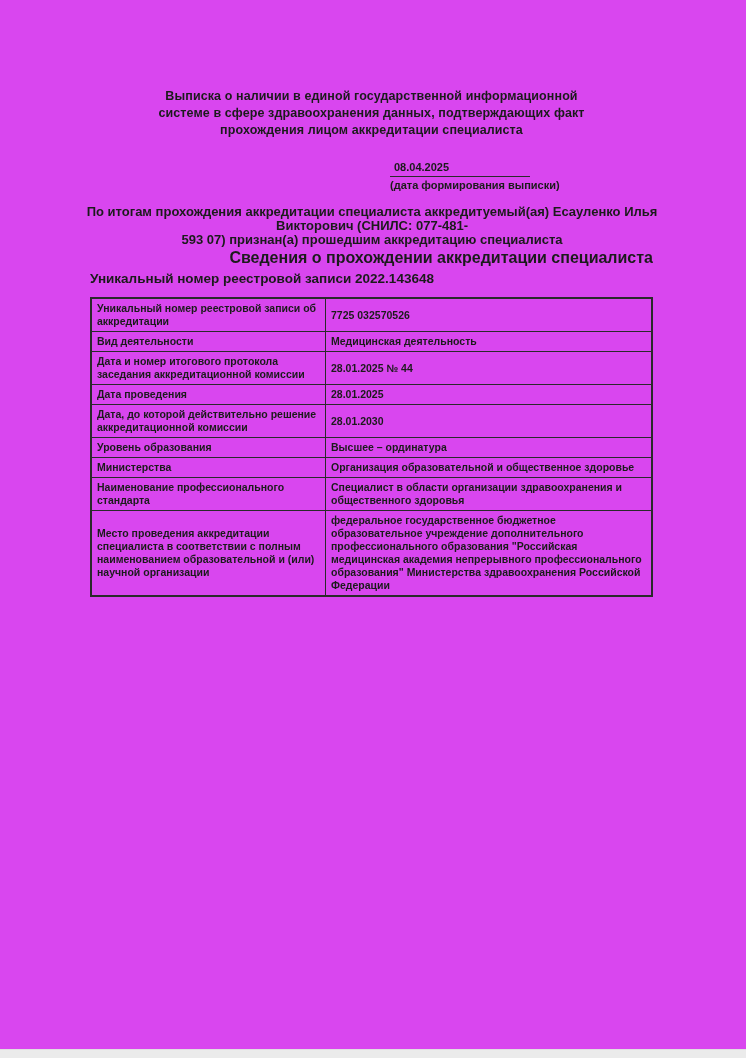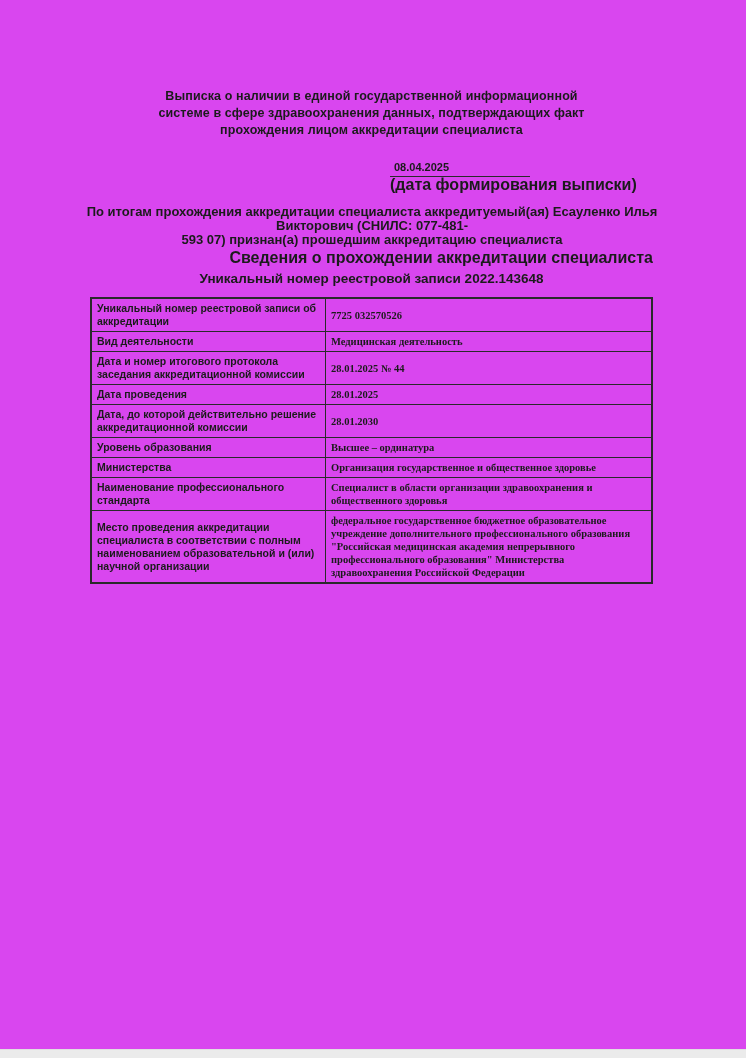--- a/index.html
+++ b/index.html
@@ -35,21 +35,21 @@
     top: 161px;
     width: 140px;
   }
   .date-value {
     font-size: 11px;
     line-height: 13px;
     padding: 0 4px 2px 4px;
     border-bottom: 1.5px solid #2a2a2a;
   }
   .date-caption {
-    font-size: 16px;
+    font-size: 11px;
     line-height: 12px;
     padding-top: 2px;
     white-space: nowrap;
   }
   .result-paragraph {
     position: absolute;
     left: -8px;
     top: 205px;
     width: 580px;
     text-align: center;
@@ -63,21 +63,20 @@
     width: 563px;
     text-align: right;
     font-size: 16px;
     line-height: 13px;
   }
   .record-heading {
     position: absolute;
     left: 0;
     top: 270px;
     width: 563px;
-    text-align: center;
     font-size: 13.5px;
     line-height: 17px;
   }
   table.acc-table {
     position: absolute;
     left: 0;
     top: 297px;
     width: 563px;
     border-collapse: collapse;
     table-layout: fixed;
@@ -86,21 +85,21 @@
     border: 1px solid #2a2a2a;
     font-size: 10.5px;
     line-height: 13px;
     font-weight: bold;
     vertical-align: middle;
     padding: 3px 6px 3px 5px;
     word-wrap: break-word;
   }
   table.acc-table { border: 2px solid #2a2a2a; }
   td.cell-label { width: 222px; border-radius: 11px; }
-  td.cell-value { padding-left: 8px; font-family: Liberation Serif, serif; }
+  td.cell-value { padding-left: 8px; }
   .bottom-strip {
     position: absolute;
     left: 0;
     bottom: 0;
     width: 746px;
     height: 8px;
     background: #ebebeb;
     border-top: 1px solid #e0e0e0;
   }
 </style>
@@ -151,21 +150,21 @@
         <tr>
           <td class="cell-label">Дата, до которой действительно решение аккредитационной комиссии</td>
           <td class="cell-value">28.01.2030</td>
         </tr>
         <tr>
           <td class="cell-label">Уровень образования</td>
           <td class="cell-value">Высшее – ординатура</td>
         </tr>
         <tr>
           <td class="cell-label">Министерства</td>
-          <td class="cell-value">Организация государственное и общественное здоровье</td>
+          <td class="cell-value">Организация образовательной и общественное здоровье</td>
         </tr>
         <tr>
           <td class="cell-label">Наименование профессионального стандарта</td>
           <td class="cell-value">Специалист в области организации здравоохранения и общественного здоровья</td>
         </tr>
         <tr>
           <td class="cell-label">Место проведения аккредитации специалиста в соответствии с полным наименованием образовательной и (или) научной организации</td>
           <td class="cell-value">федеральное государственное бюджетное образовательное учреждение дополнительного профессионального образования "Российская медицинская академия непрерывного профессионального образования" Министерства здравоохранения Российской Федерации</td>
         </tr>
       </tbody>

